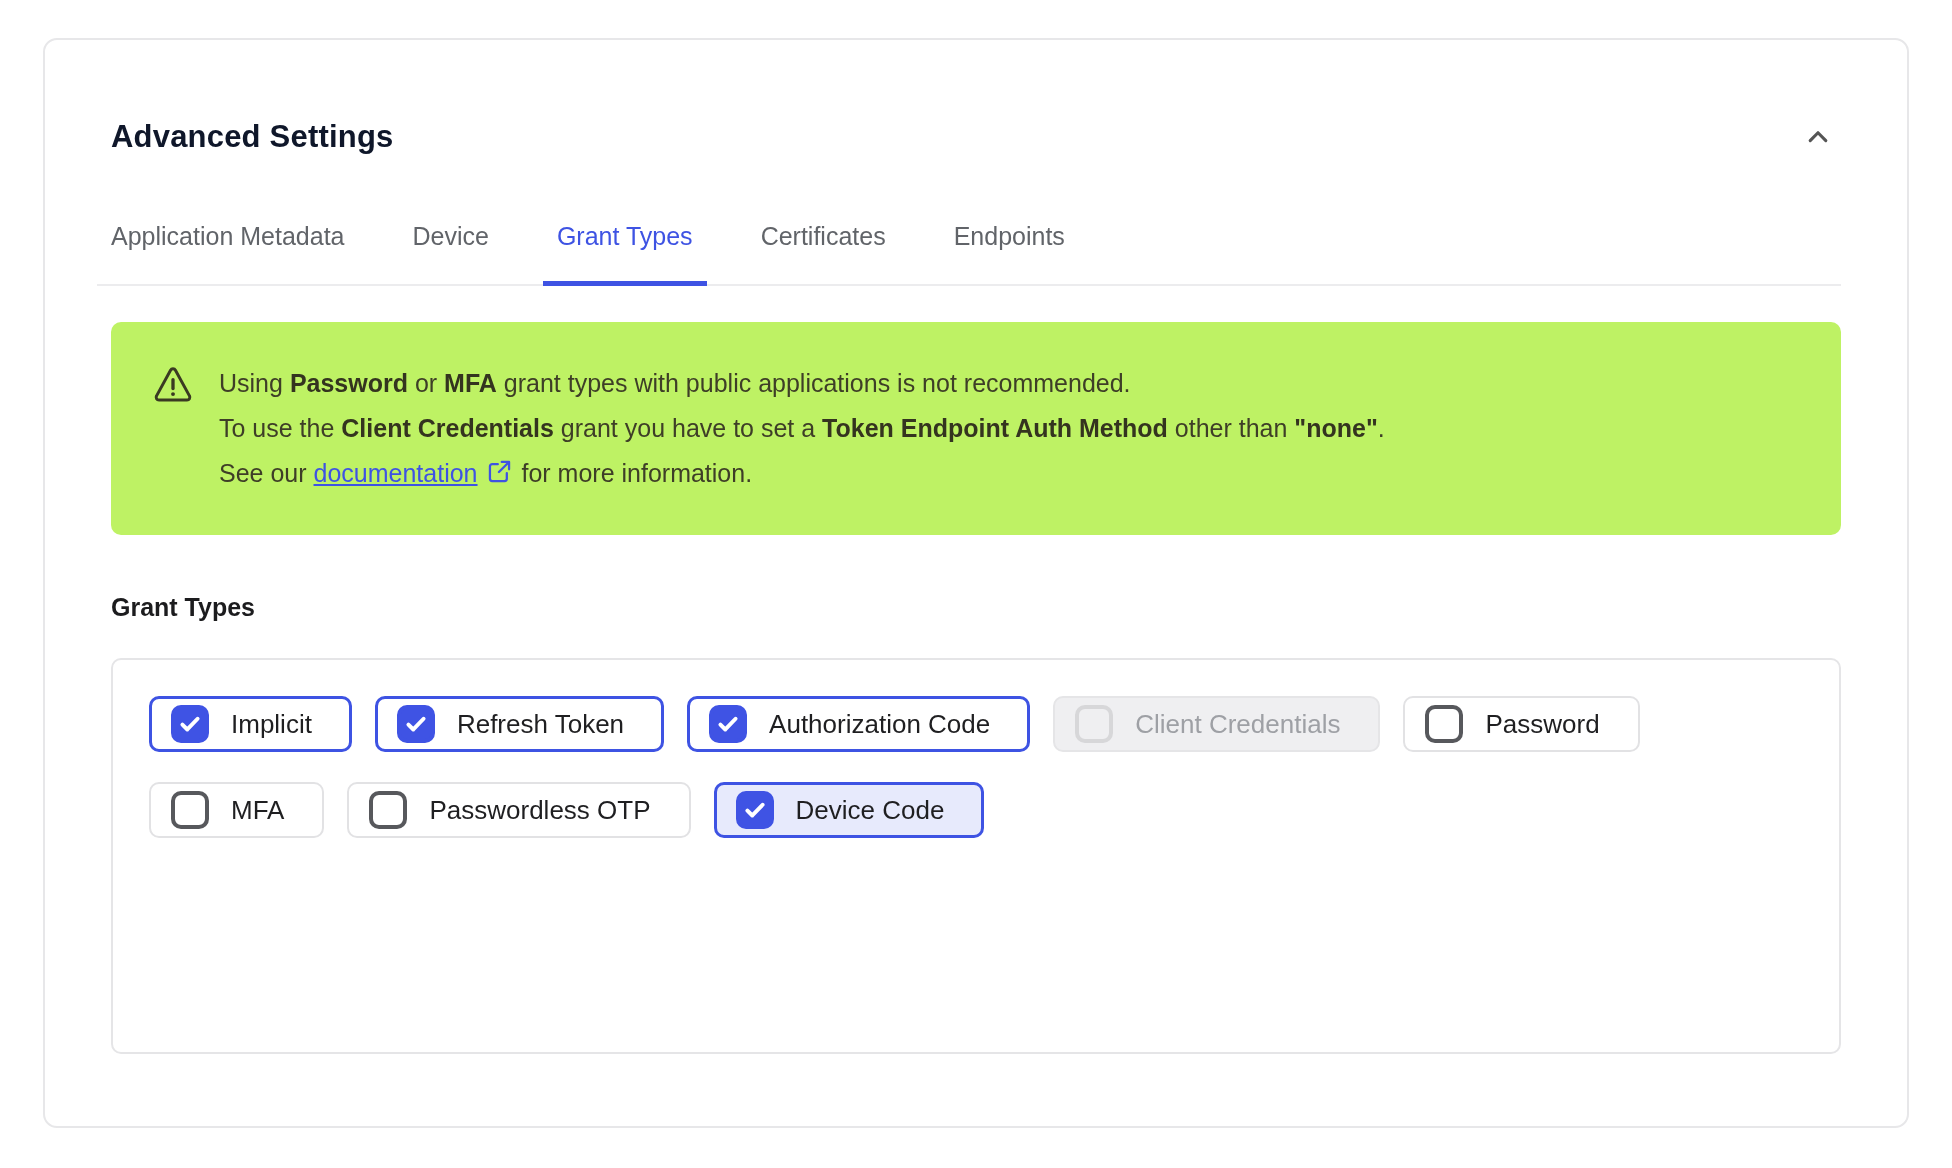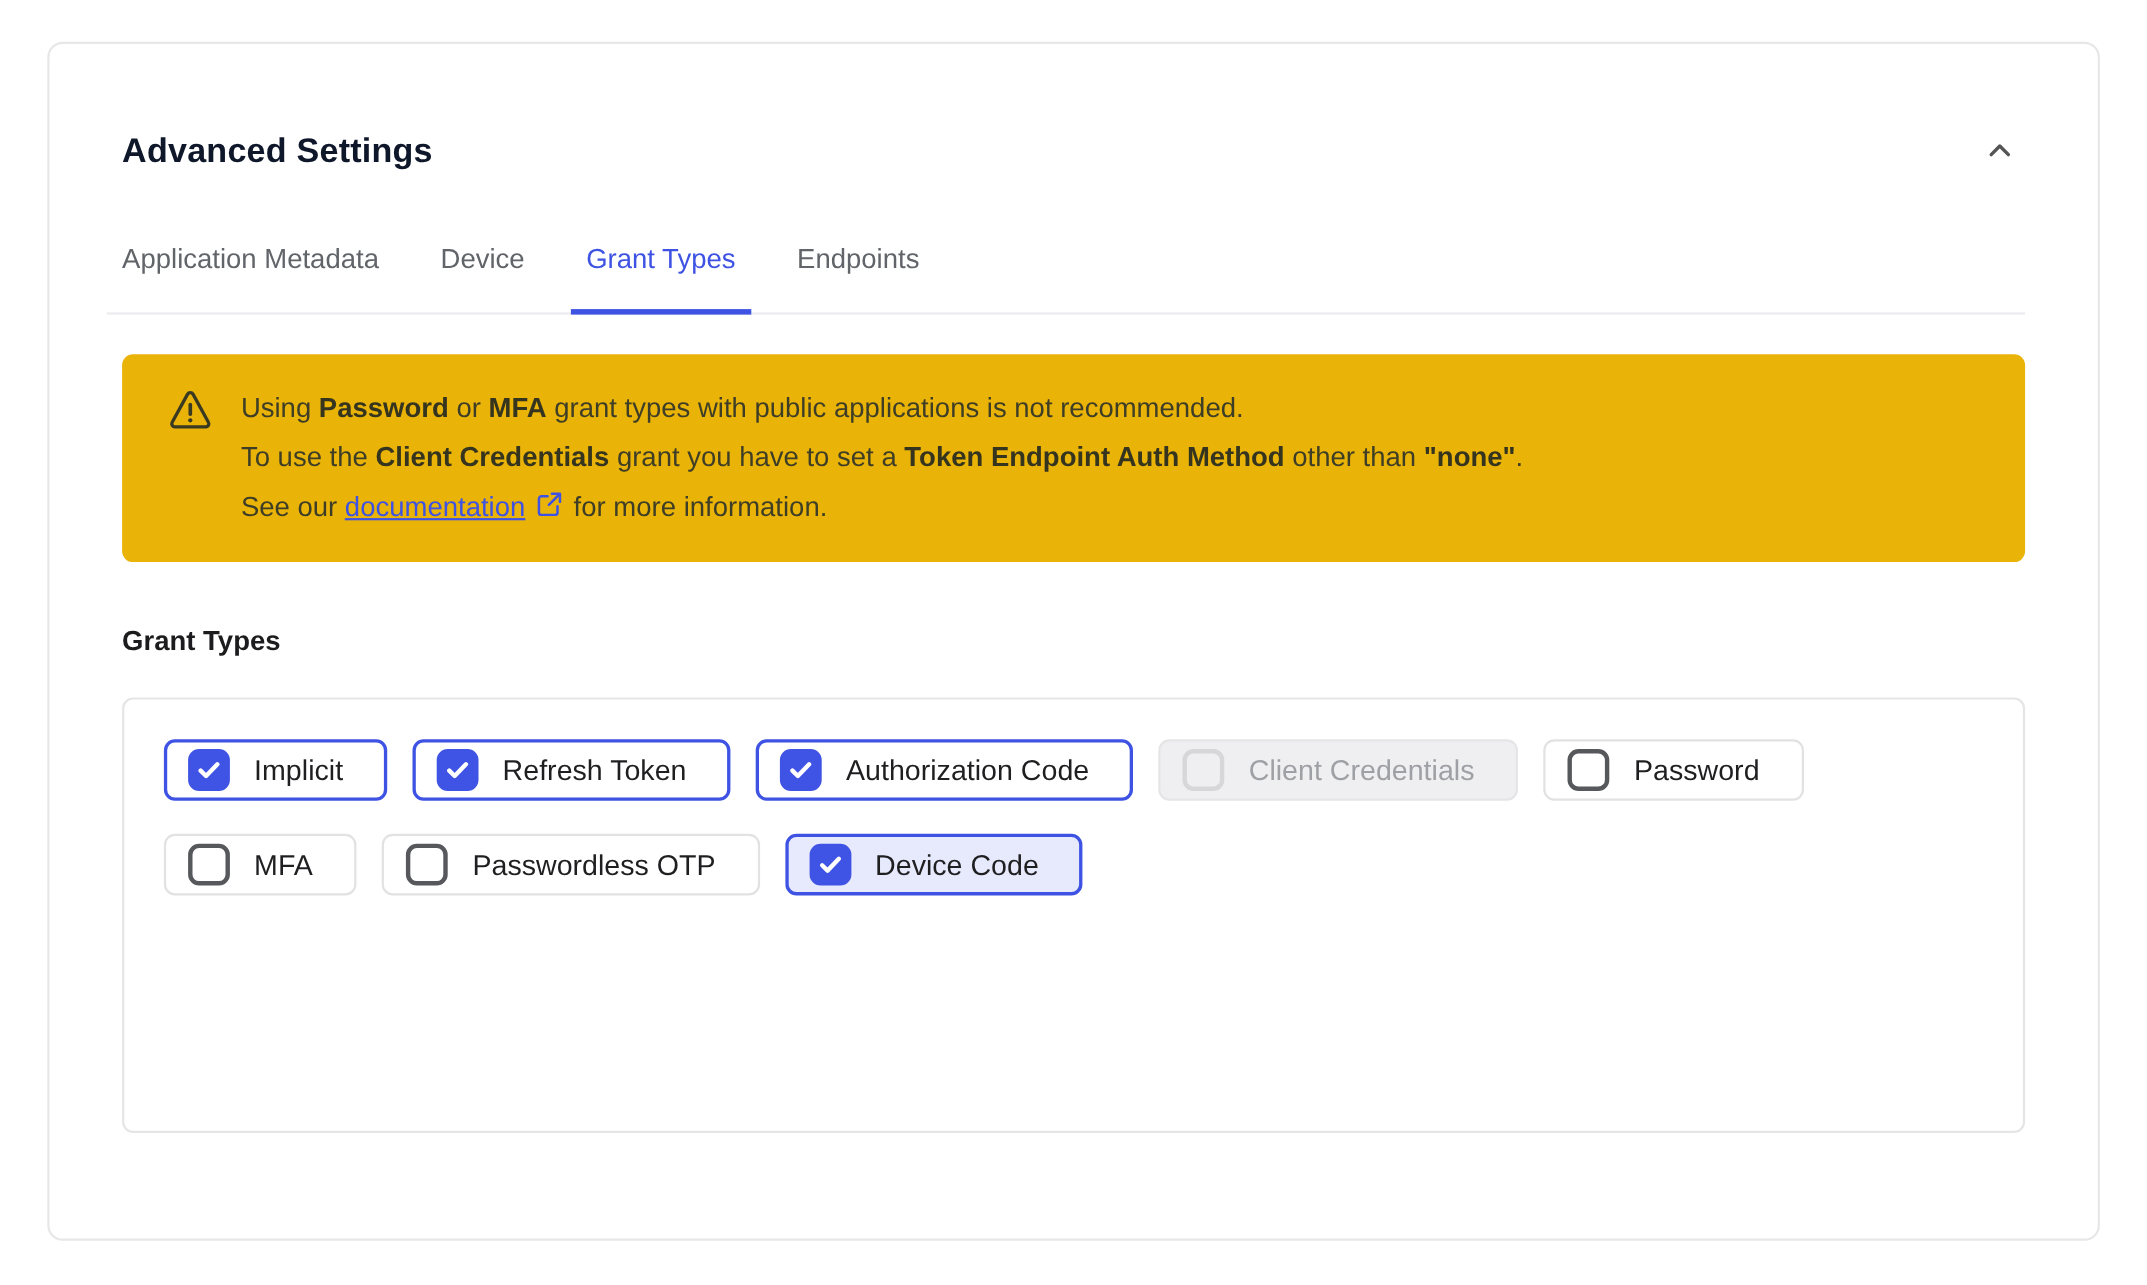--- a/index.html
+++ b/index.html
@@ -10,29 +10,29 @@
     position:absolute; left:43px; top:38px; width:1866px; height:1090px;
     background:#fff; border:2px solid #e7e7e9; border-radius:14px;
     padding:0 66px;
   }
 
   .card-header { display:flex; align-items:center; justify-content:space-between;
     margin-top:74px; }
   .card-title { font-size:31px; font-weight:700; color:#0f172a; letter-spacing:.2px; }
   .collapse-btn { background:none; border:none; cursor:pointer; padding:6px; line-height:0; }
 
-  .tabs { display:flex; gap:28px; border-bottom:2px solid #ececee;
+  .tabs { display:flex; gap:40px; border-bottom:2px solid #ececee;
     margin-top:62px; margin-left:-14px; }
   .tab { font-size:25px; color:#616469; padding:0 14px 30px 14px;
     border-bottom:5px solid transparent; margin-bottom:-2px; cursor:pointer;
     white-space:nowrap; background:none; }
   .tab.active { color:#3e53e3; border-bottom-color:#3e53e3; }
 
-  .banner { margin-top:36px; background:#eab308; border-radius:10px;
-    padding:27px 38px; display:flex; align-items:flex-start; }
+  .banner { margin-top:36px; background:#bef264; border-radius:10px;
+    padding:39px 38px; display:flex; align-items:flex-start; }
   .banner-icon { flex:0 0 auto; margin:3px 24px 0 2px; line-height:0; }
   .banner-lines { font-size:25px; line-height:45px; color:#3e3e27; }
   .banner-lines b { font-weight:700; color:#34341f; }
   .banner-link { color:#3e53e3; text-decoration:underline; cursor:pointer; }
   .ext-icon { display:inline-block; vertical-align:-3px; margin:0 2px 0 8px; line-height:0; }
 
   .section-heading { margin-top:58px; font-size:25px; font-weight:700; color:#1c1c1e; }
 
   .group-box { margin-top:36px; width:100%; height:396px;
     border:2px solid #e5e5e7; border-radius:10px; padding:36px 36px;
@@ -68,20 +68,21 @@
           <polyline points="6.5,14.5 12,9 17.5,14.5" stroke="#555" stroke-width="2.2" stroke-linecap="round" stroke-linejoin="round"></polyline>
         </svg>
       </span>
     </button>
   </div>
 
   <nav class="tabs" id="tabs">
       <div class="tab">Application Metadata</div>
       <div class="tab">Device</div>
       <div class="tab active">Grant Types</div>
+      <div class="tab">Certificates</div>
       <div class="tab">Endpoints</div>
     </nav>
 
   <div class="banner">
     <span class="banner-icon">
       <svg width="44" height="42" viewBox="0 0 24 24" fill="none">
         <path d="M10.6 3.6 L2.6 18.2 a1.6 1.6 0 0 0 1.4 2.4 h16 a1.6 1.6 0 0 0 1.4 -2.4 L13.4 3.6 a1.6 1.6 0 0 0 -2.8 0 Z" stroke="#3a3a22" stroke-width="1.7" stroke-linejoin="round"></path>
         <line x1="12" y1="9" x2="12" y2="14" stroke="#3a3a22" stroke-width="1.9" stroke-linecap="round"></line>
         <circle cx="12" cy="17.2" r="1.1" fill="#3a3a22"></circle>
       </svg>

